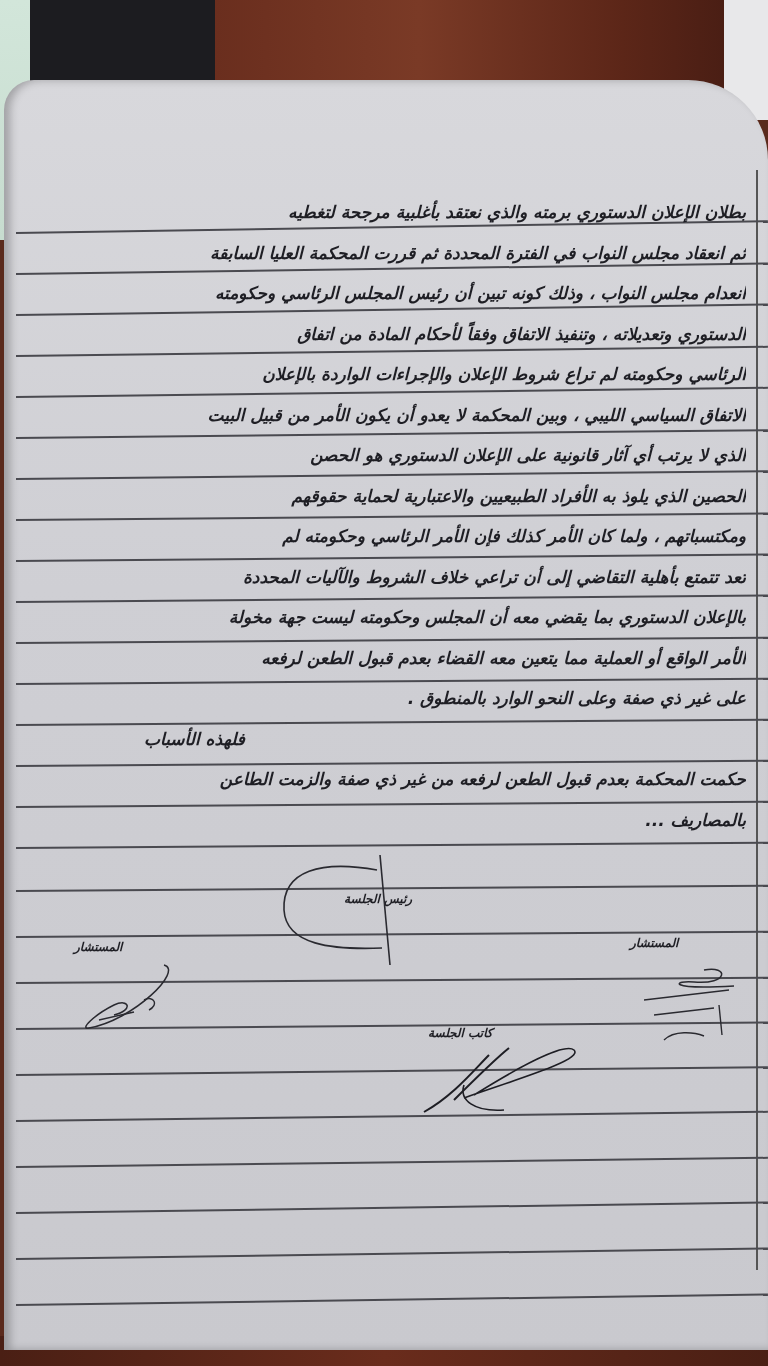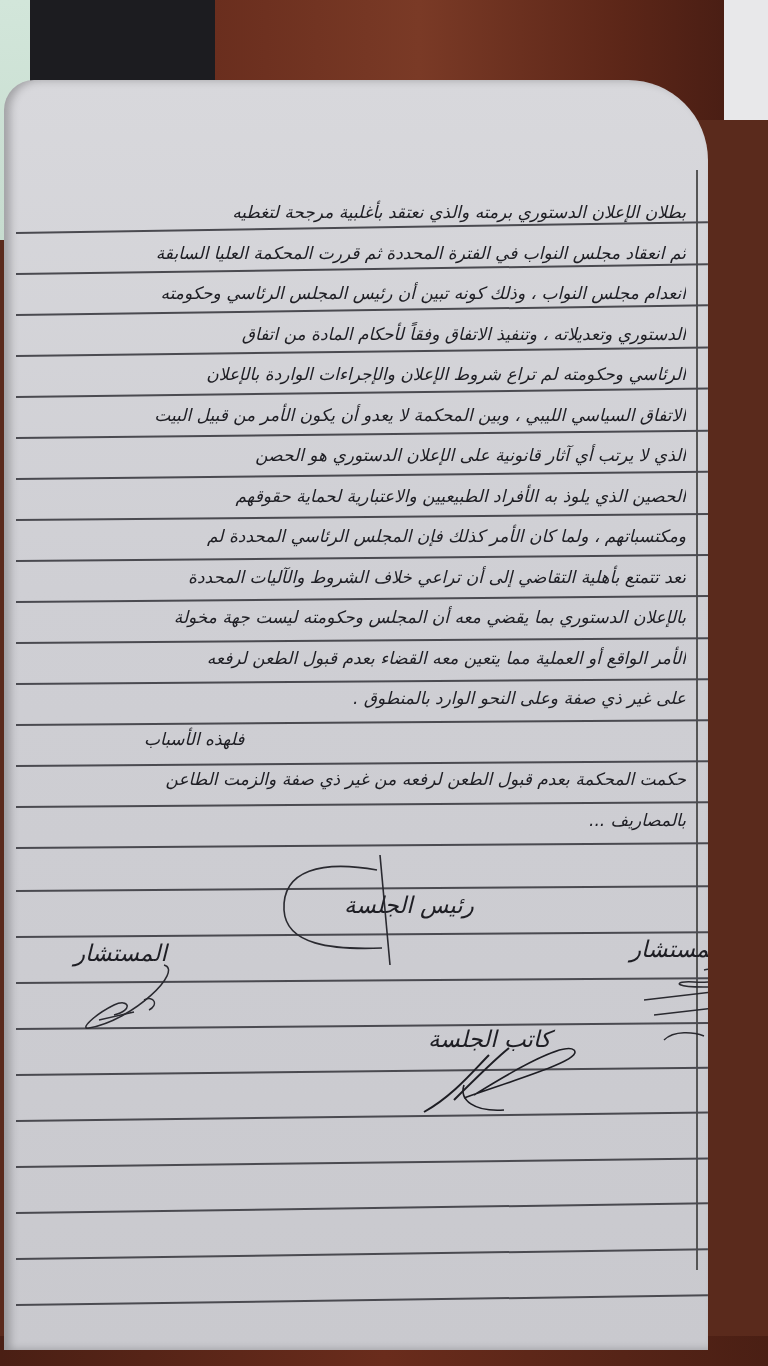--- a/index.html
+++ b/index.html
@@ -40,25 +40,26 @@
     }
     .bottom-wood {
       position: absolute;
       left: 0; bottom: 0;
       width: 768px; height: 30px;
       background: linear-gradient(90deg, #4a1f14, #6a2c1c 50%, #4a1f14);
     }
     .paper {
       position: absolute;
       left: 4px; top: 80px;
-      width: 704px; height: 1270px;
+      width: 764px; height: 1270px;
       background: linear-gradient(180deg, #d8d8dc 0%, #cfcfd4 40%, #c9c9ce 100%);
       border-radius: 30px 80px 0 0;
       box-shadow: inset 6px 0 8px rgba(0,0,0,0.25);
       overflow: hidden;
+      font-weight: bold;
     }
     .margin-line {
       position: absolute;
       right: 10px; top: 90px;
       width: 2px; height: 1100px;
       background: #555;
     }
     .rule {
       position: absolute;
       left: 12px; right: 0;
@@ -87,21 +88,21 @@
     }
     .heading {
       text-align: left;
       padding-left: 120px;
     }
     .closing {
       padding-left: 0;
     }
     .sig-label {
       position: absolute;
-      font-size: 23px;
+      font-size: 12px;
       font-style: italic;
       color: #1e1e24;
       direction: rtl;
     }
     .sig-mark {
       position: absolute;
     }
     .sig-mark svg { display: block; }
   </style>
 </head>
@@ -146,21 +147,21 @@
 
   <div class="content">
     <div class="line">بطلان الإعلان الدستوري برمته والذي نعتقد بأغلبية مرجحة لتغطيه</div>
     <div class="line">ثم انعقاد مجلس النواب في الفترة المحددة ثم قررت المحكمة العليا السابقة</div>
     <div class="line">انعدام مجلس النواب ، وذلك كونه تبين أن رئيس المجلس الرئاسي وحكومته</div>
     <div class="line">الدستوري وتعديلاته ، وتنفيذ الاتفاق وفقاً لأحكام المادة من اتفاق</div>
     <div class="line">الرئاسي وحكومته لم تراع شروط الإعلان والإجراءات الواردة بالإعلان</div>
     <div class="line">الاتفاق السياسي الليبي ، وبين المحكمة لا يعدو أن يكون الأمر من قبيل البيت</div>
     <div class="line">الذي لا يرتب أي آثار قانونية على الإعلان الدستوري هو الحصن</div>
     <div class="line">الحصين الذي يلوذ به الأفراد الطبيعيين والاعتبارية لحماية حقوقهم</div>
-    <div class="line">ومكتسباتهم ، ولما كان الأمر كذلك فإن المجلس الرئاسي المحددة لم</div>
+    <div class="line">ومكتسباتهم ، ولما كان الأمر كذلك فإن الأمر الرئاسي وحكومته لم</div>
     <div class="line">تعد تتمتع بأهلية التقاضي إلى أن تراعي خلاف الشروط والآليات المحددة</div>
     <div class="line">بالإعلان الدستوري بما يقضي معه أن المجلس وحكومته ليست جهة مخولة</div>
     <div class="line">الأمر الواقع أو العملية مما يتعين معه القضاء بعدم قبول الطعن لرفعه</div>
     <div class="line closing" style="padding-right:0; text-align:right;">على غير ذي صفة وعلى النحو الوارد بالمنطوق .</div>
     <div class="line heading">فلهذه الأسباب</div>
     <div class="line">حكمت المحكمة بعدم قبول الطعن لرفعه من غير ذي صفة والزمت الطاعن</div>
     <div class="line">بالمصاريف ...</div>
   </div>
 
   <div class="sig-label" style="left:340px; top:812px;">رئيس الجلسة</div>

